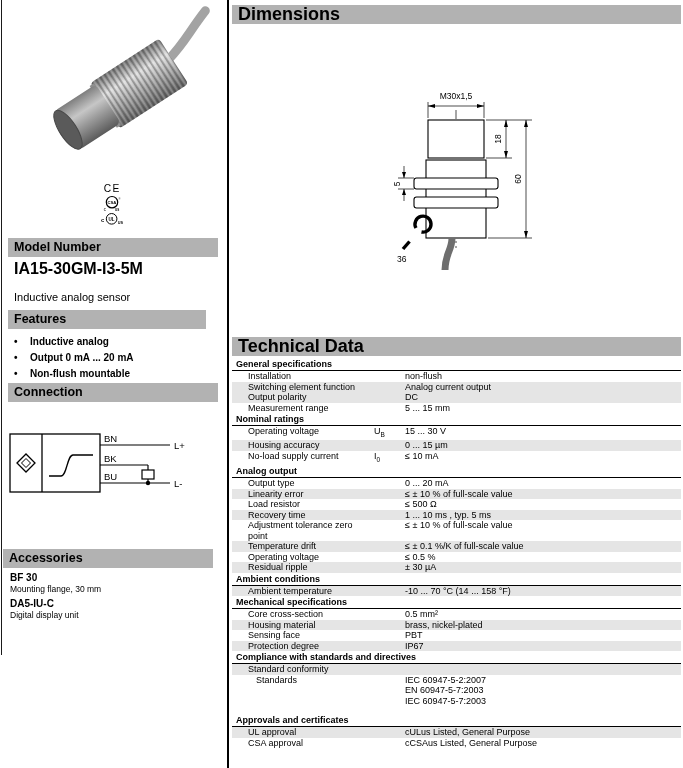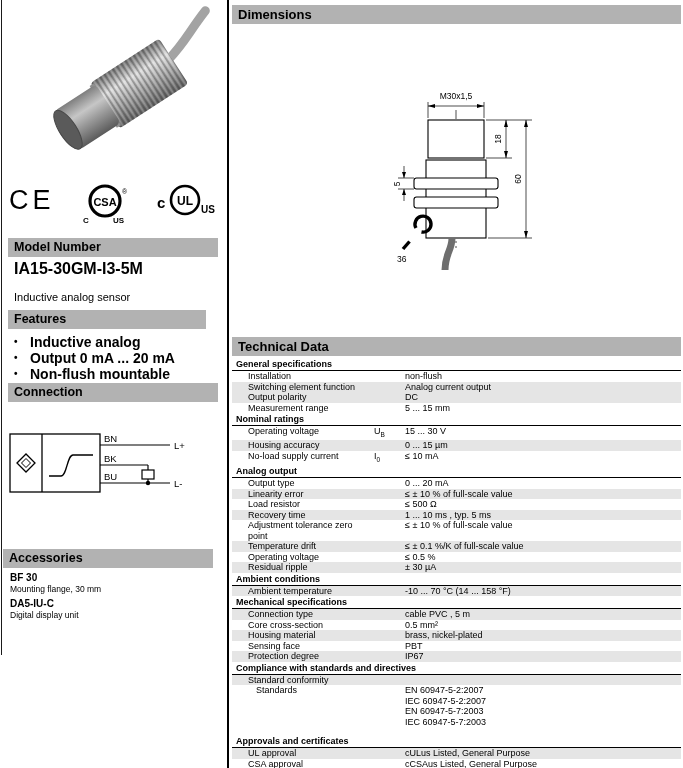--- a/index.html
+++ b/index.html
@@ -9,47 +9,47 @@
     font-family:"Liberation Sans",sans-serif;
     -webkit-font-smoothing:antialiased;
   }
   .abs{position:absolute;}
   
   .bar{
     background:#b2b2b2;color:#000;font-weight:bold;
     font-size:12.5px;line-height:15px;padding:2px 0 2px 6px;
     box-sizing:border-box;
   }
-  .bar.big{font-size:13px;}
+  .bar.big{font-size:18px;}
   
   #divider{left:227px;top:0;width:2px;height:768px;background:#000;}
   #left-edge{left:1px;top:0;width:1px;height:655px;background:#1a1a1a;}
   .model-name{left:14px;top:260px;font-weight:bold;font-size:16px;}
   .model-desc{left:14px;top:291px;font-size:11px;}
   .feature-row{display:flex;align-items:flex-start;line-height:16px;}
   .feature-row .dot{width:16px;font-size:10px;font-weight:bold;}
-  .feature-row .txt{font-size:14px;font-weight:bold;}
+  .feature-row .txt{font-size:10px;font-weight:bold;}
   .acc-model{font-size:10px;font-weight:bold;line-height:12px;}
   .acc-desc{font-size:8.5px;line-height:10px;margin-bottom:4px;}
   
   #tech-table{left:232px;top:358px;width:449px;}
   .tsec-h{
     font-weight:bold;font-size:9px;line-height:11px;
     border-bottom:1px solid #000;padding:1px 0 0 4px;
   }
   .tsec.gap{margin-top:8px;}
   .trow{display:flex;font-size:9px;line-height:10.5px;}
   .trow.shade{background:#e5e5e5;}
   .tlabel{width:142px;padding-left:16px;box-sizing:border-box;flex:none;}
   .trow.ind2 .tlabel{padding-left:24px;}
   .tsym{width:31px;flex:none;}
   .tsym sub{font-size:6.5px;}
   .tval{flex:1;}
   
-  #certs{left:8px;top:182px;width:208px;height:44px;display:flex;justify-content:space-between;align-items:flex-start;}
+  #certs{left:8px;top:182px;width:208px;height:44px;display:flex;justify-content:space-between;align-items:center;flex-direction:column;}
   svg text{font-family:"Liberation Sans",sans-serif;}
 </style>
 </head>
 <body>
 
 <div class="abs" id="divider"></div>
 <div class="abs" id="left-edge"></div>
 
 <div class="abs" style="left:22px;top:4px;">
   <svg width="192" height="176" viewBox="0 0 192 176">
@@ -305,25 +305,20 @@
     <div class="tsec">
       <div class="tsec-h">Ambient conditions</div>
       <div class="trow shade">
         <div class="tlabel">Ambient temperature</div>
         <div class="tsym"></div>
         <div class="tval">-10 ... 70 °C (14 ... 158 °F)</div>
       </div>
     </div>
     <div class="tsec">
       <div class="tsec-h">Mechanical specifications</div>
-      <div class="trow shade">
-        <div class="tlabel">Connection type</div>
-        <div class="tsym"></div>
-        <div class="tval">cable PVC , 5 m</div>
-      </div>
       <div class="trow">
         <div class="tlabel">Core cross-section</div>
         <div class="tsym"></div>
         <div class="tval">0.5 mm²</div>
       </div>
       <div class="trow shade">
         <div class="tlabel">Housing material</div>
         <div class="tsym"></div>
         <div class="tval">brass, nickel-plated</div>
       </div>
@@ -342,21 +337,20 @@
       <div class="tsec-h">Compliance with standards and directives</div>
       <div class="trow shade">
         <div class="tlabel">Standard conformity</div>
         <div class="tsym"></div>
         <div class="tval"></div>
       </div>
       <div class="trow ind2">
         <div class="tlabel">Standards</div>
         <div class="tsym"></div>
         <div class="tval">
-          <div>EN 60947-5-2:2007</div>
           <div>IEC 60947-5-2:2007</div>
           <div>EN 60947-5-7:2003</div>
           <div>IEC 60947-5-7:2003</div>
         </div>
       </div>
     </div>
     <div class="tsec gap">
       <div class="tsec-h">Approvals and certificates</div>
       <div class="trow shade">
         <div class="tlabel">UL approval</div>

